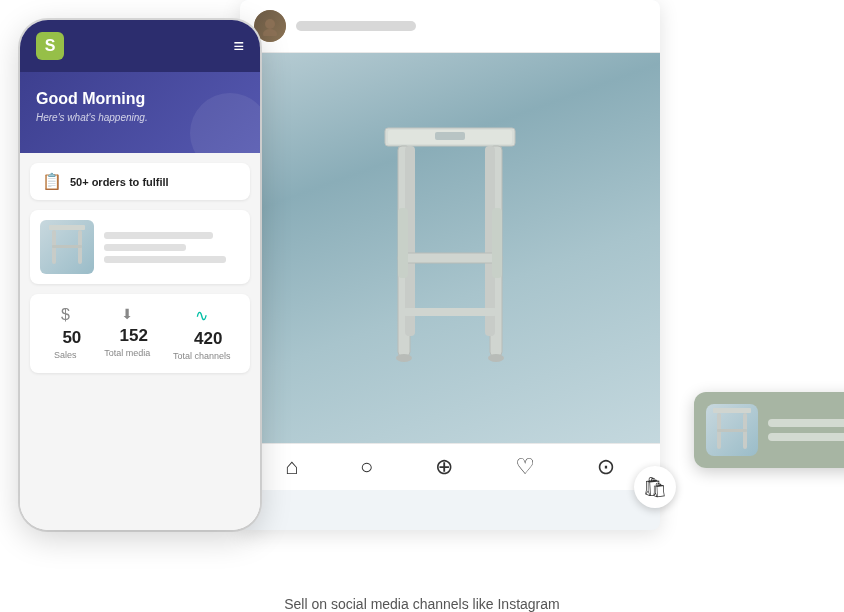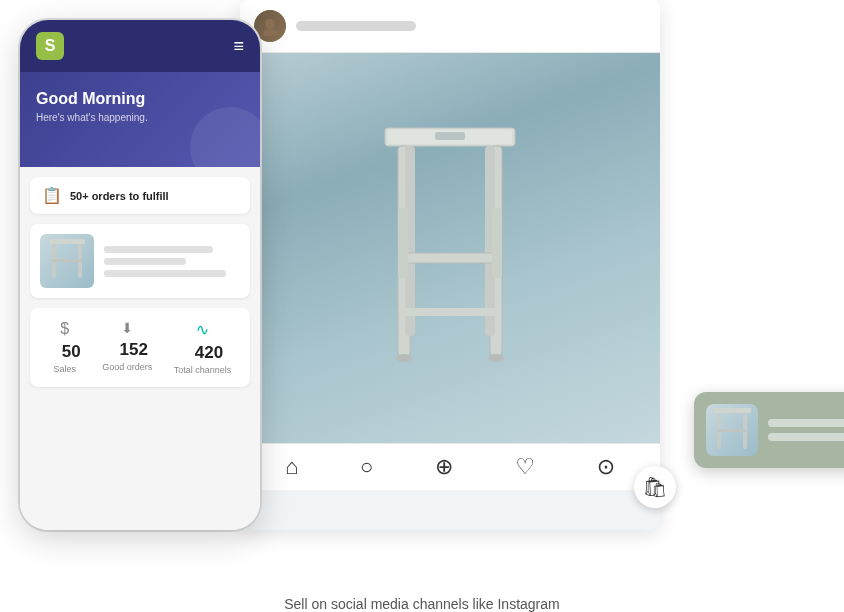--- a/index.html
+++ b/index.html
@@ -152,21 +152,21 @@
 
     .hamburger {
       color: white;
       font-size: 18px;
       line-height: 1;
     }
 
     
     .greeting-banner {
       background: linear-gradient(135deg, #3d3f8f, #5558b0);
-      padding: 18px 16px 44px;
+      padding: 18px 16px 30px;
       position: relative;
       overflow: hidden;
     }
 
     .greeting-circle {
       position: absolute;
       right: -10px;
       bottom: -20px;
       width: 80px;
       height: 80px;
@@ -177,20 +177,21 @@
     .greeting-title {
       color: white;
       font-size: 16px;
       font-weight: 700;
       margin-bottom: 4px;
     }
 
     .greeting-sub {
       color: rgba(255,255,255,0.75);
       font-size: 10px;
+      font-style: italic;
     }
 
     
     .phone-body {
       background: #f5f5f5;
       flex: 1;
       padding: 10px;
       overflow: hidden;
     }
 
@@ -504,21 +505,21 @@
 
         <div class="stats-row">
           <div class="stat-item">
             <span class="stat-icon gray">$</span>
             <span class="stat-number">50</span>
             <span class="stat-label">Sales</span>
           </div>
           <div class="stat-item">
             <span class="stat-icon gray" style="font-size:14px;">⬇</span>
             <span class="stat-number">152</span>
-            <span class="stat-label">Good orders</span>
+            <span class="stat-label">Total media</span>
           </div>
           <div class="stat-item">
             <span class="stat-icon green" style="font-size:16px;">∿</span>
             <span class="stat-number">420</span>
             <span class="stat-label">Total channels</span>
           </div>
         </div>
 
       </div>
     </div>

